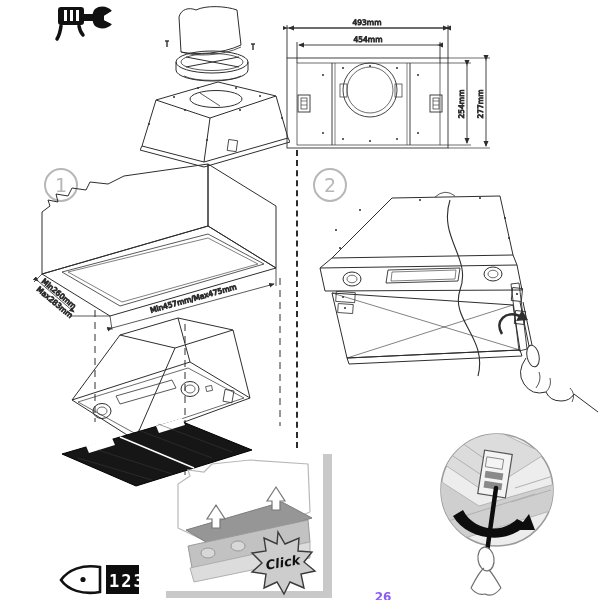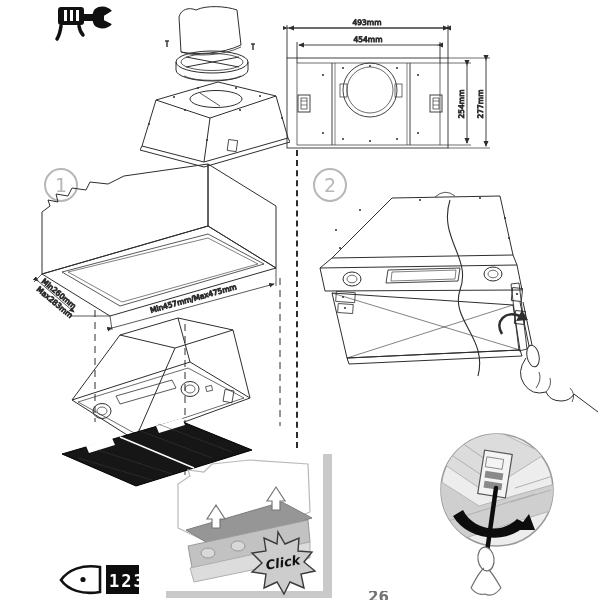--- a/index.html
+++ b/index.html
@@ -11,22 +11,22 @@
   .abs{position:absolute;}
   svg{display:block;}
   svg text{font-family:"DejaVu Sans","Liberation Sans",sans-serif;}
   .dimtext{font-size:7.5px;fill:#333;}
   .badge-text{font-size:19px;fill:#b7b7b7;}
   .sep-line{
     width:0;height:298px;
     border-left:2px dashed #2b2b2b;
   }
   .footer-frag{
-    font-size:15px;font-weight:bold;color:#737373;
-    height:9px;overflow:hidden;line-height:13px;
+    font-size:12px;font-weight:bold;color:#8b5cf6;
+    height:9px;overflow:hidden;line-height:13px;text-align:center;
   }
   .click-text{font-size:13px;font-weight:bold;font-style:italic;fill:#111;}
   .seg-digits{
     font-family:"DejaVu Sans Mono","Liberation Mono",monospace;
     font-weight:bold;font-size:17px;fill:#ffffff;letter-spacing:2px;
   }
 </style>
 </head>
 <body>
 

